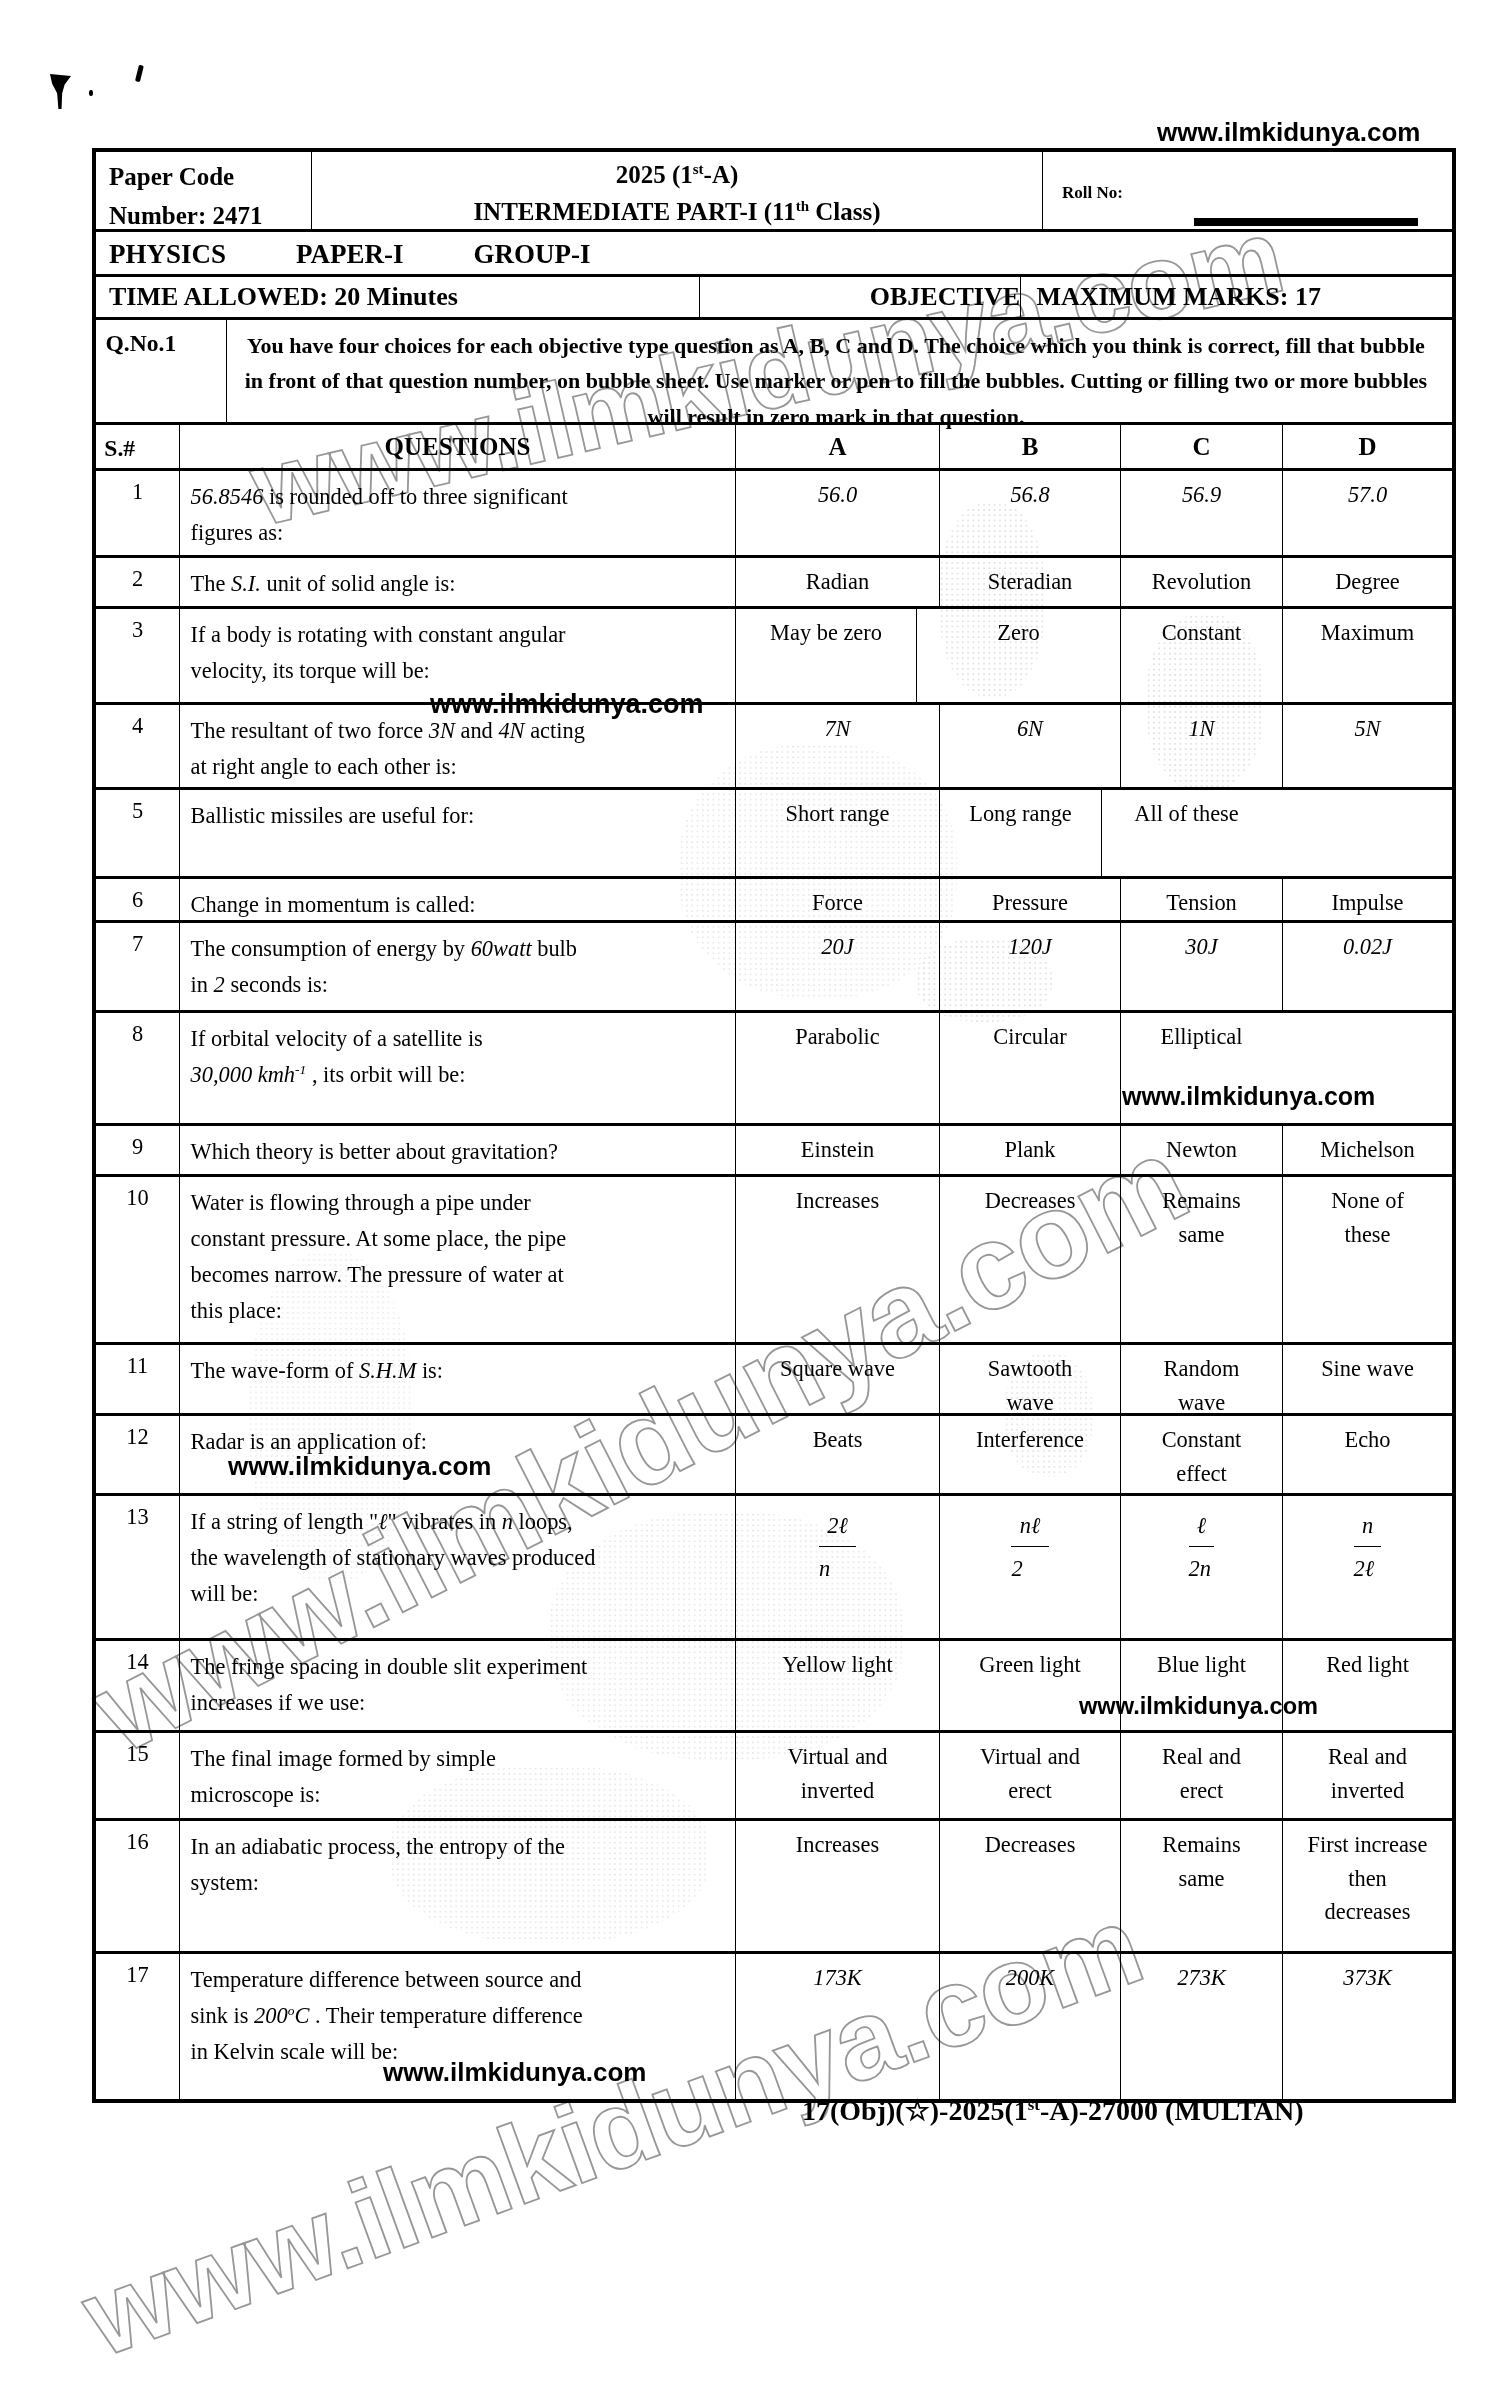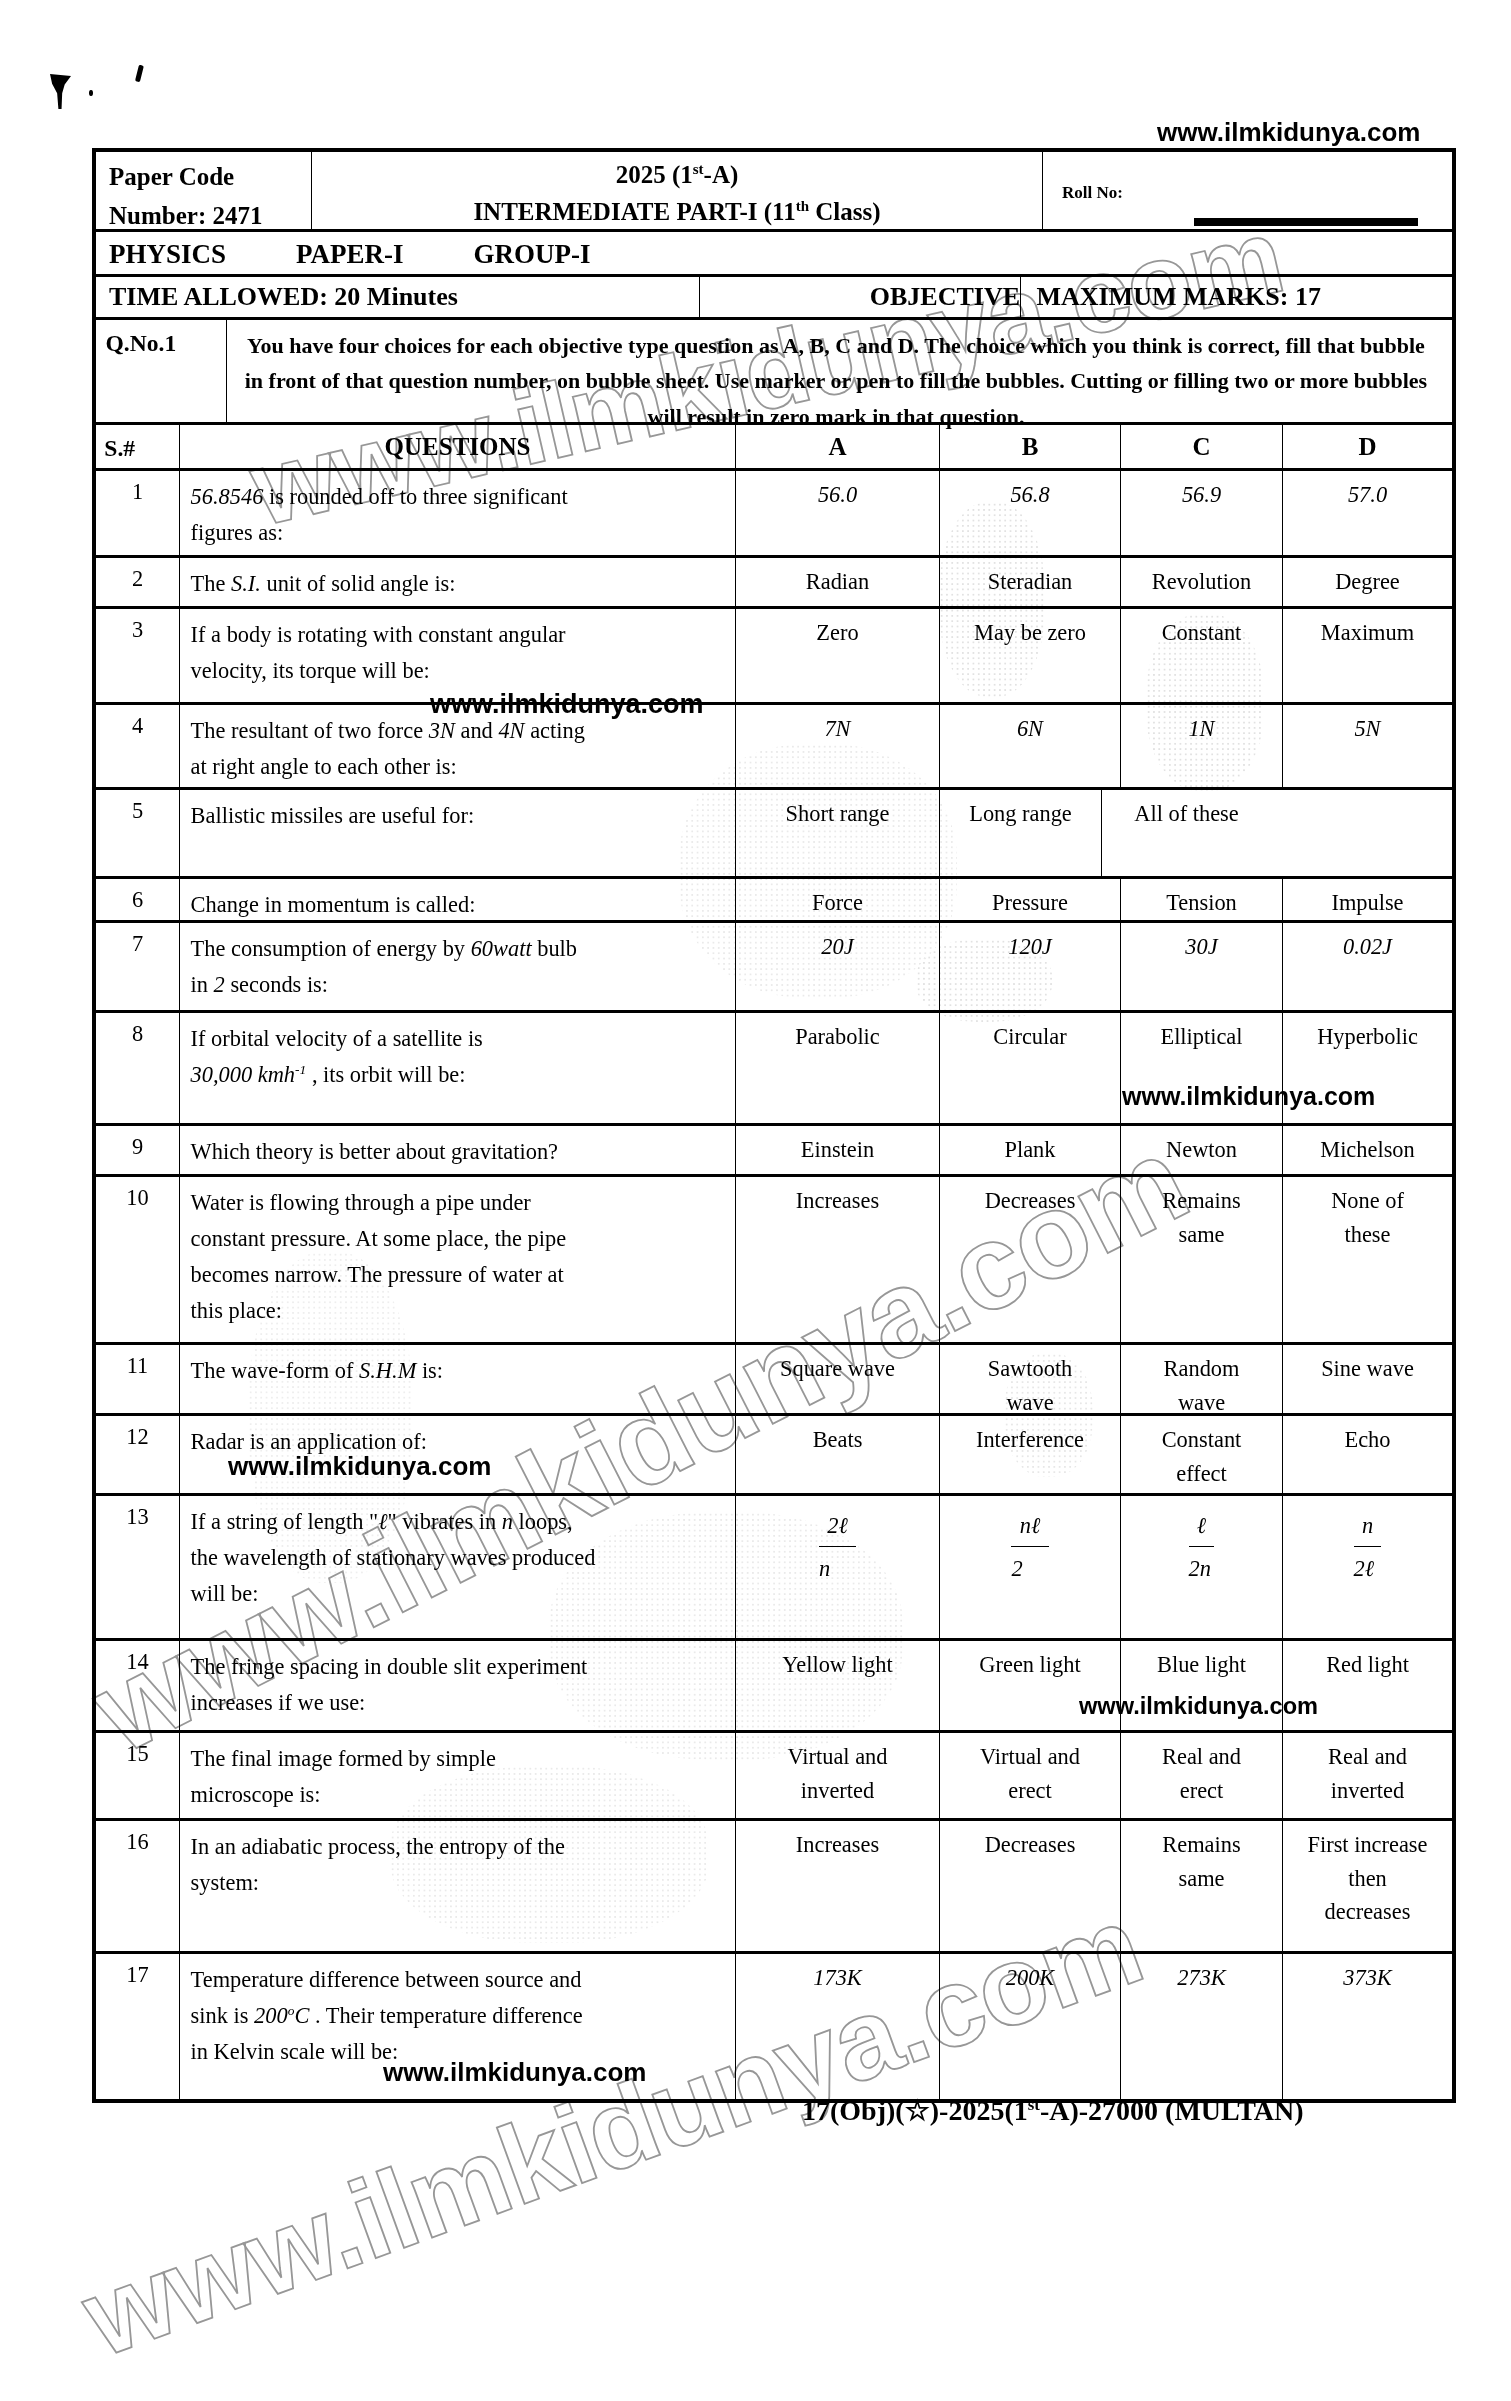--- a/index.html
+++ b/index.html
@@ -169,22 +169,22 @@
         <div class="cell c-sn sn-c">2</div>
         <div class="cell c-q qc vline"><span>The </span><span class="it">S.I.</span><span> unit of solid angle is:</span></div>
         <div class="cell c-a oc vline"><span>Radian</span></div>
         <div class="cell c-b oc vline"><span>Steradian</span></div>
         <div class="cell c-c oc vline"><span>Revolution</span></div>
         <div class="cell c-d oc vline"><span>Degree</span></div>
       </div>
       <div class="trow" style="height: 96px;">
         <div class="cell c-sn sn-c">3</div>
         <div class="cell c-q qc vline"><span>If a body is rotating with constant angular</span><br><span>velocity, its torque will be:</span></div>
+        <div class="cell c-b oc vline"><span>May be zero</span></div>
         <div class="cell c-a oc vline"><span>Zero</span></div>
-        <div class="cell c-b oc vline"><span>May be zero</span></div>
         <div class="cell c-c oc vline"><span>Constant</span></div>
         <div class="cell c-d oc vline"><span>Maximum</span></div>
       </div>
       <div class="trow" style="height: 85px;">
         <div class="cell c-sn sn-c">4</div>
         <div class="cell c-q qc vline"><span>The resultant of two force </span><span class="it">3N</span><span> and </span><span class="it">4N</span><span> acting</span><br><span>at right angle to each other is:</span></div>
         <div class="cell c-a oc vline"><span class="it">7N</span></div>
         <div class="cell c-b oc vline"><span class="it">6N</span></div>
         <div class="cell c-c oc vline"><span class="it">1N</span></div>
         <div class="cell c-d oc vline"><span class="it">5N</span></div>
@@ -211,21 +211,20 @@
         <div class="cell c-b oc vline"><span class="it">120J</span></div>
         <div class="cell c-c oc vline"><span class="it">30J</span></div>
         <div class="cell c-d oc vline"><span class="it">0.02J</span></div>
       </div>
       <div class="trow" style="height: 113px;">
         <div class="cell c-sn sn-c">8</div>
         <div class="cell c-q qc vline"><span>If orbital velocity of a satellite is</span><br><span class="it">30,000 </span><span class="it">kmh</span><span class="it sup">-1</span><span> , its orbit will be:</span></div>
         <div class="cell c-a oc vline"><span>Parabolic</span></div>
         <div class="cell c-b oc vline"><span>Circular</span></div>
         <div class="cell c-c oc vline"><span>Elliptical</span></div>
-        <div class="cell c-d oc vline"><span>Hyperbolic</span></div>
       </div>
       <div class="trow" style="height: 51px;">
         <div class="cell c-sn sn-c">9</div>
         <div class="cell c-q qc vline"><span>Which theory is better about gravitation?</span></div>
         <div class="cell c-a oc vline"><span>Einstein</span></div>
         <div class="cell c-b oc vline"><span>Plank</span></div>
         <div class="cell c-c oc vline"><span>Newton</span></div>
         <div class="cell c-d oc vline"><span>Michelson</span></div>
       </div>
       <div class="trow" style="height: 168px;">

